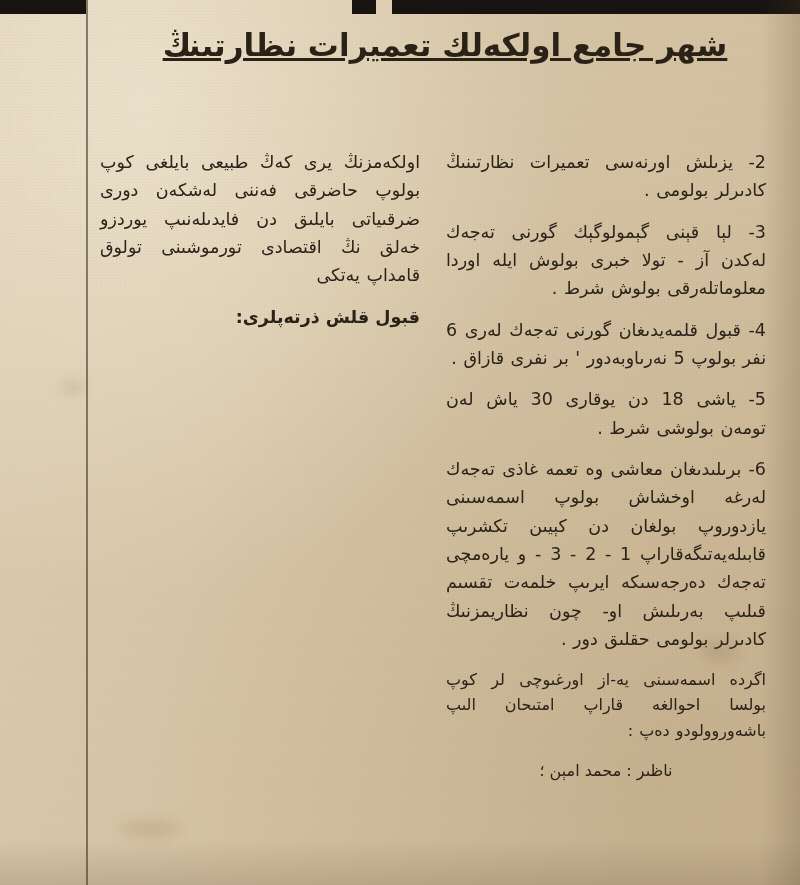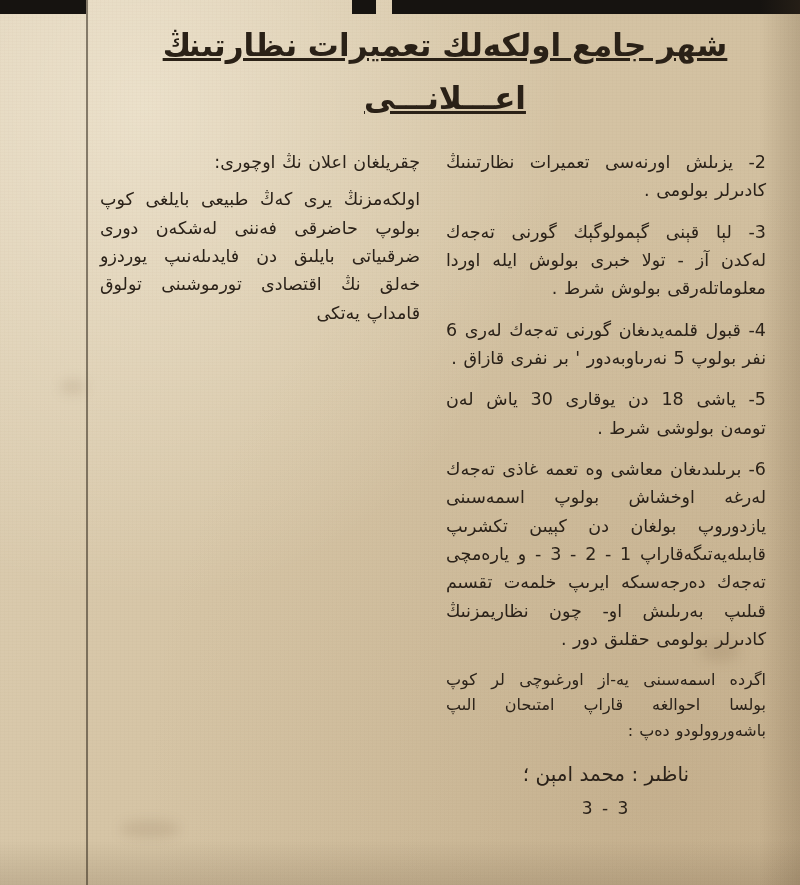--- a/index.html
+++ b/index.html
@@ -121,21 +121,21 @@
   .para.tight { margin-bottom: 9px; }
   .para.small { font-size: 16px; }
   .sub-head {
     font-size: 17.5px;
     line-height: 1.6;
     margin: 6px 0 8px 0;
     font-weight: 700;
     text-align: right;
   }
   .sig {
-    font-size: 20px;
+    font-size: 16px;
     line-height: 1.6;
     text-align: center;
     margin-top: 14px;
   }
   .pagemark {
     font-size: 17px;
     text-align: center;
     margin-top: 8px;
     letter-spacing: 2px;
   }
@@ -177,39 +177,37 @@
   <div class="topbar">
     <div class="seg a"></div>
     <div class="seg b"></div>
     <div class="seg c"></div>
   </div>
 
   <div class="left-rule"></div>
 
   <div class="headline">
     <div class="line1">شهر جامع اولكەلك تعميرات نظارتىنڭ</div>
-    <div class="line2">اعـــلانـــى</div>
   </div>
 
   <div class="columns">
 
     <div class="col right">
-      <p class="para tight">چقريلغان اعلان نڭ اوچورى:</p>
       <p class="para">اولكەمزنڭ يرى كەڭ طبيعى بايلغى كوپ بولوپ حاضرقى فەننى لەشكەن دورى ضرقىياتى بايلىق دن فايدىلەنىپ يوردزو خەلق نڭ اقتصادى تورموشىنى تولوق قامداپ يەتكى</p>
+      <div class="sub-head">قبول قلش ذرتەپلرى:</div>
     </div>
 
     <div class="col left">
       <p class="para">2- يزىلش اورنەسى تعميرات نظارتىنىڭ كادىرلر بولومى .</p>
       <p class="para">3- لېا قېنى گېمولوگېك گورنى تەجەك لەكدن آز - تولا خبرى بولوش ايلە اوردا معلوماتلەرقى بولوش شرط .</p>
       <p class="para">4- قبول قلمەيدىغان گورنى تەجەك لەرى 6 نفر بولوپ 5 نەرىاوبەدور ' بر نفرى قازاق .</p>
       <p class="para">5- ياشى 18 دن يوقارى 30 ياش لەن تومەن بولوشى شرط .</p>
       <p class="para">6- برىلىدىغان معاشى وە تعمە غاذى تەجەك لەرغە اوخشاش بولوپ اسمەسىنى يازدوروپ بولغان دن كېيىن تكشرىپ قابىلەيەتىگەقاراپ 1 - 2 - 3 - و يارەمچى تەجەك دەرجەسىكە ايرىپ خلمەت تقسىم قىلىپ بەرىلىش او- چون نظاريمزنىڭ كادىرلر بولومى حقلىق دور .</p>
       <p class="para small">اگردە اسمەسىنى يە-از اورغىوچى لر كوپ بولسا احوالغە قاراپ امتىحان الىپ باشەوروولودو دەپ :</p>
       <div class="sig">ناظىر : محمد امېن ؛</div>
-      <div class="pagemark">3 - 3</div>
     </div>
 
   </div>
 
   <div class="smudge s1"></div>
   <div class="smudge s2"></div>
   <div class="smudge s3"></div>
   <div class="edge-dark"></div>
   <div class="edge-bottom"></div>
 

